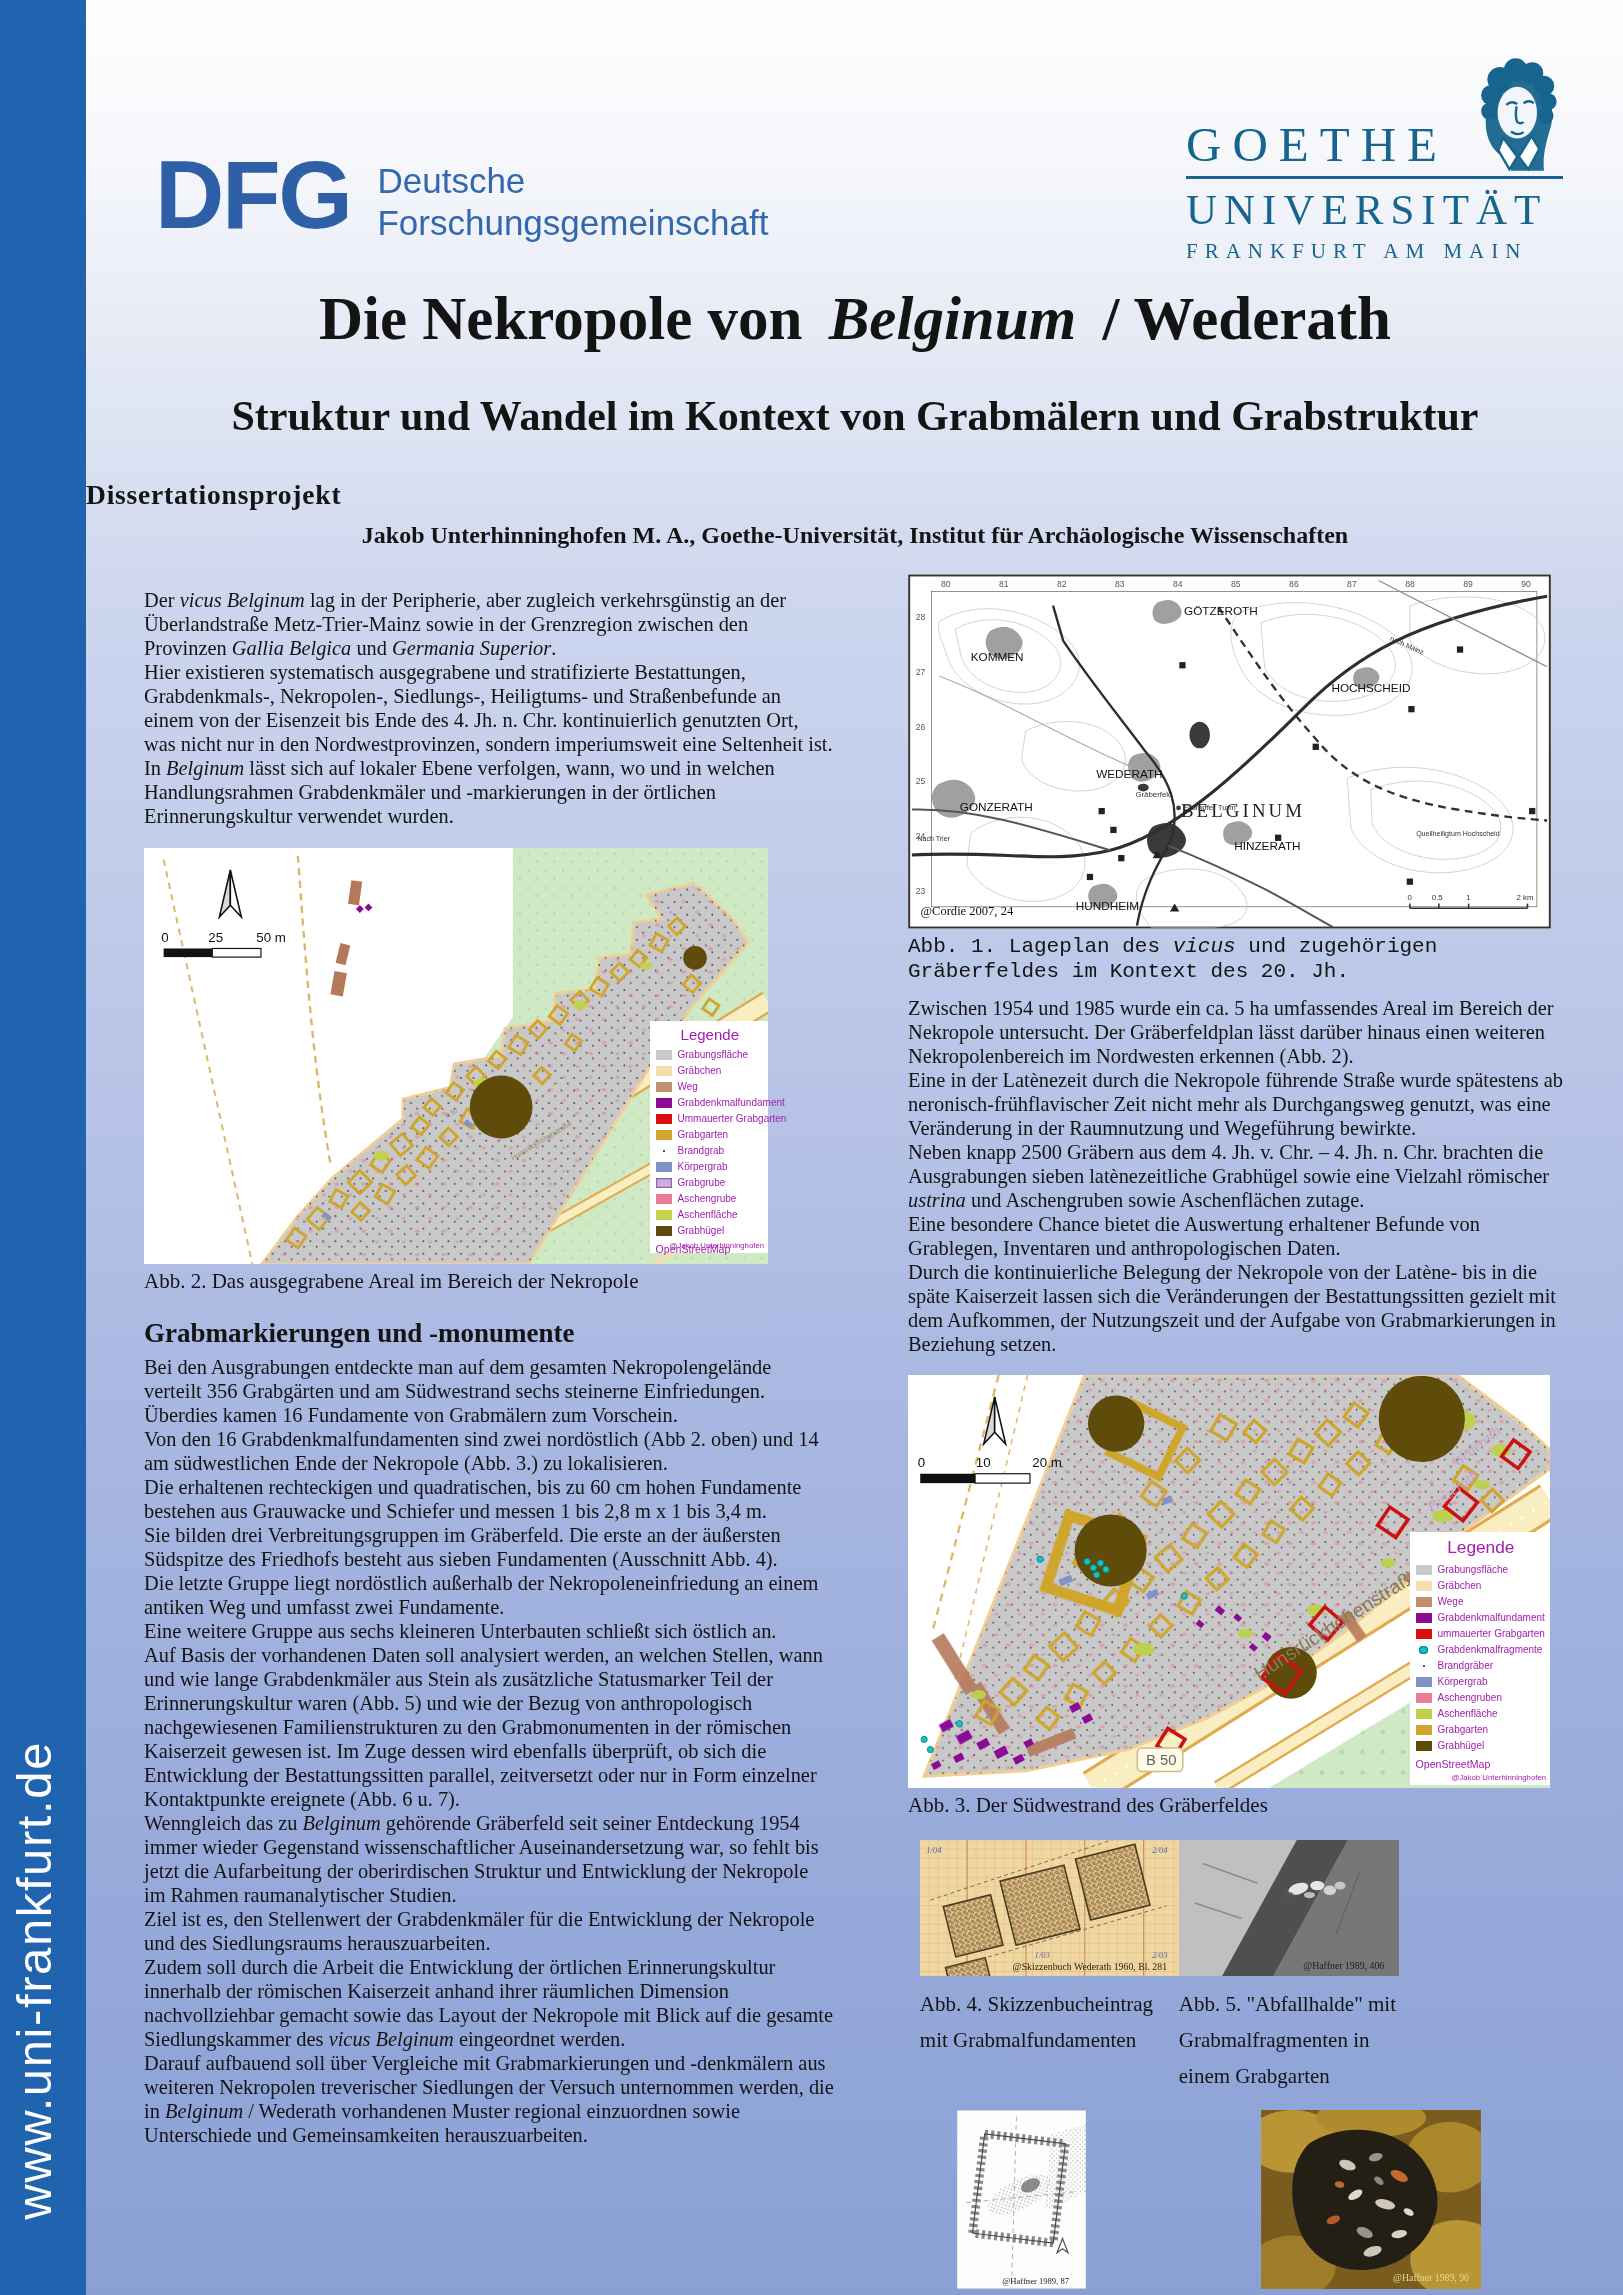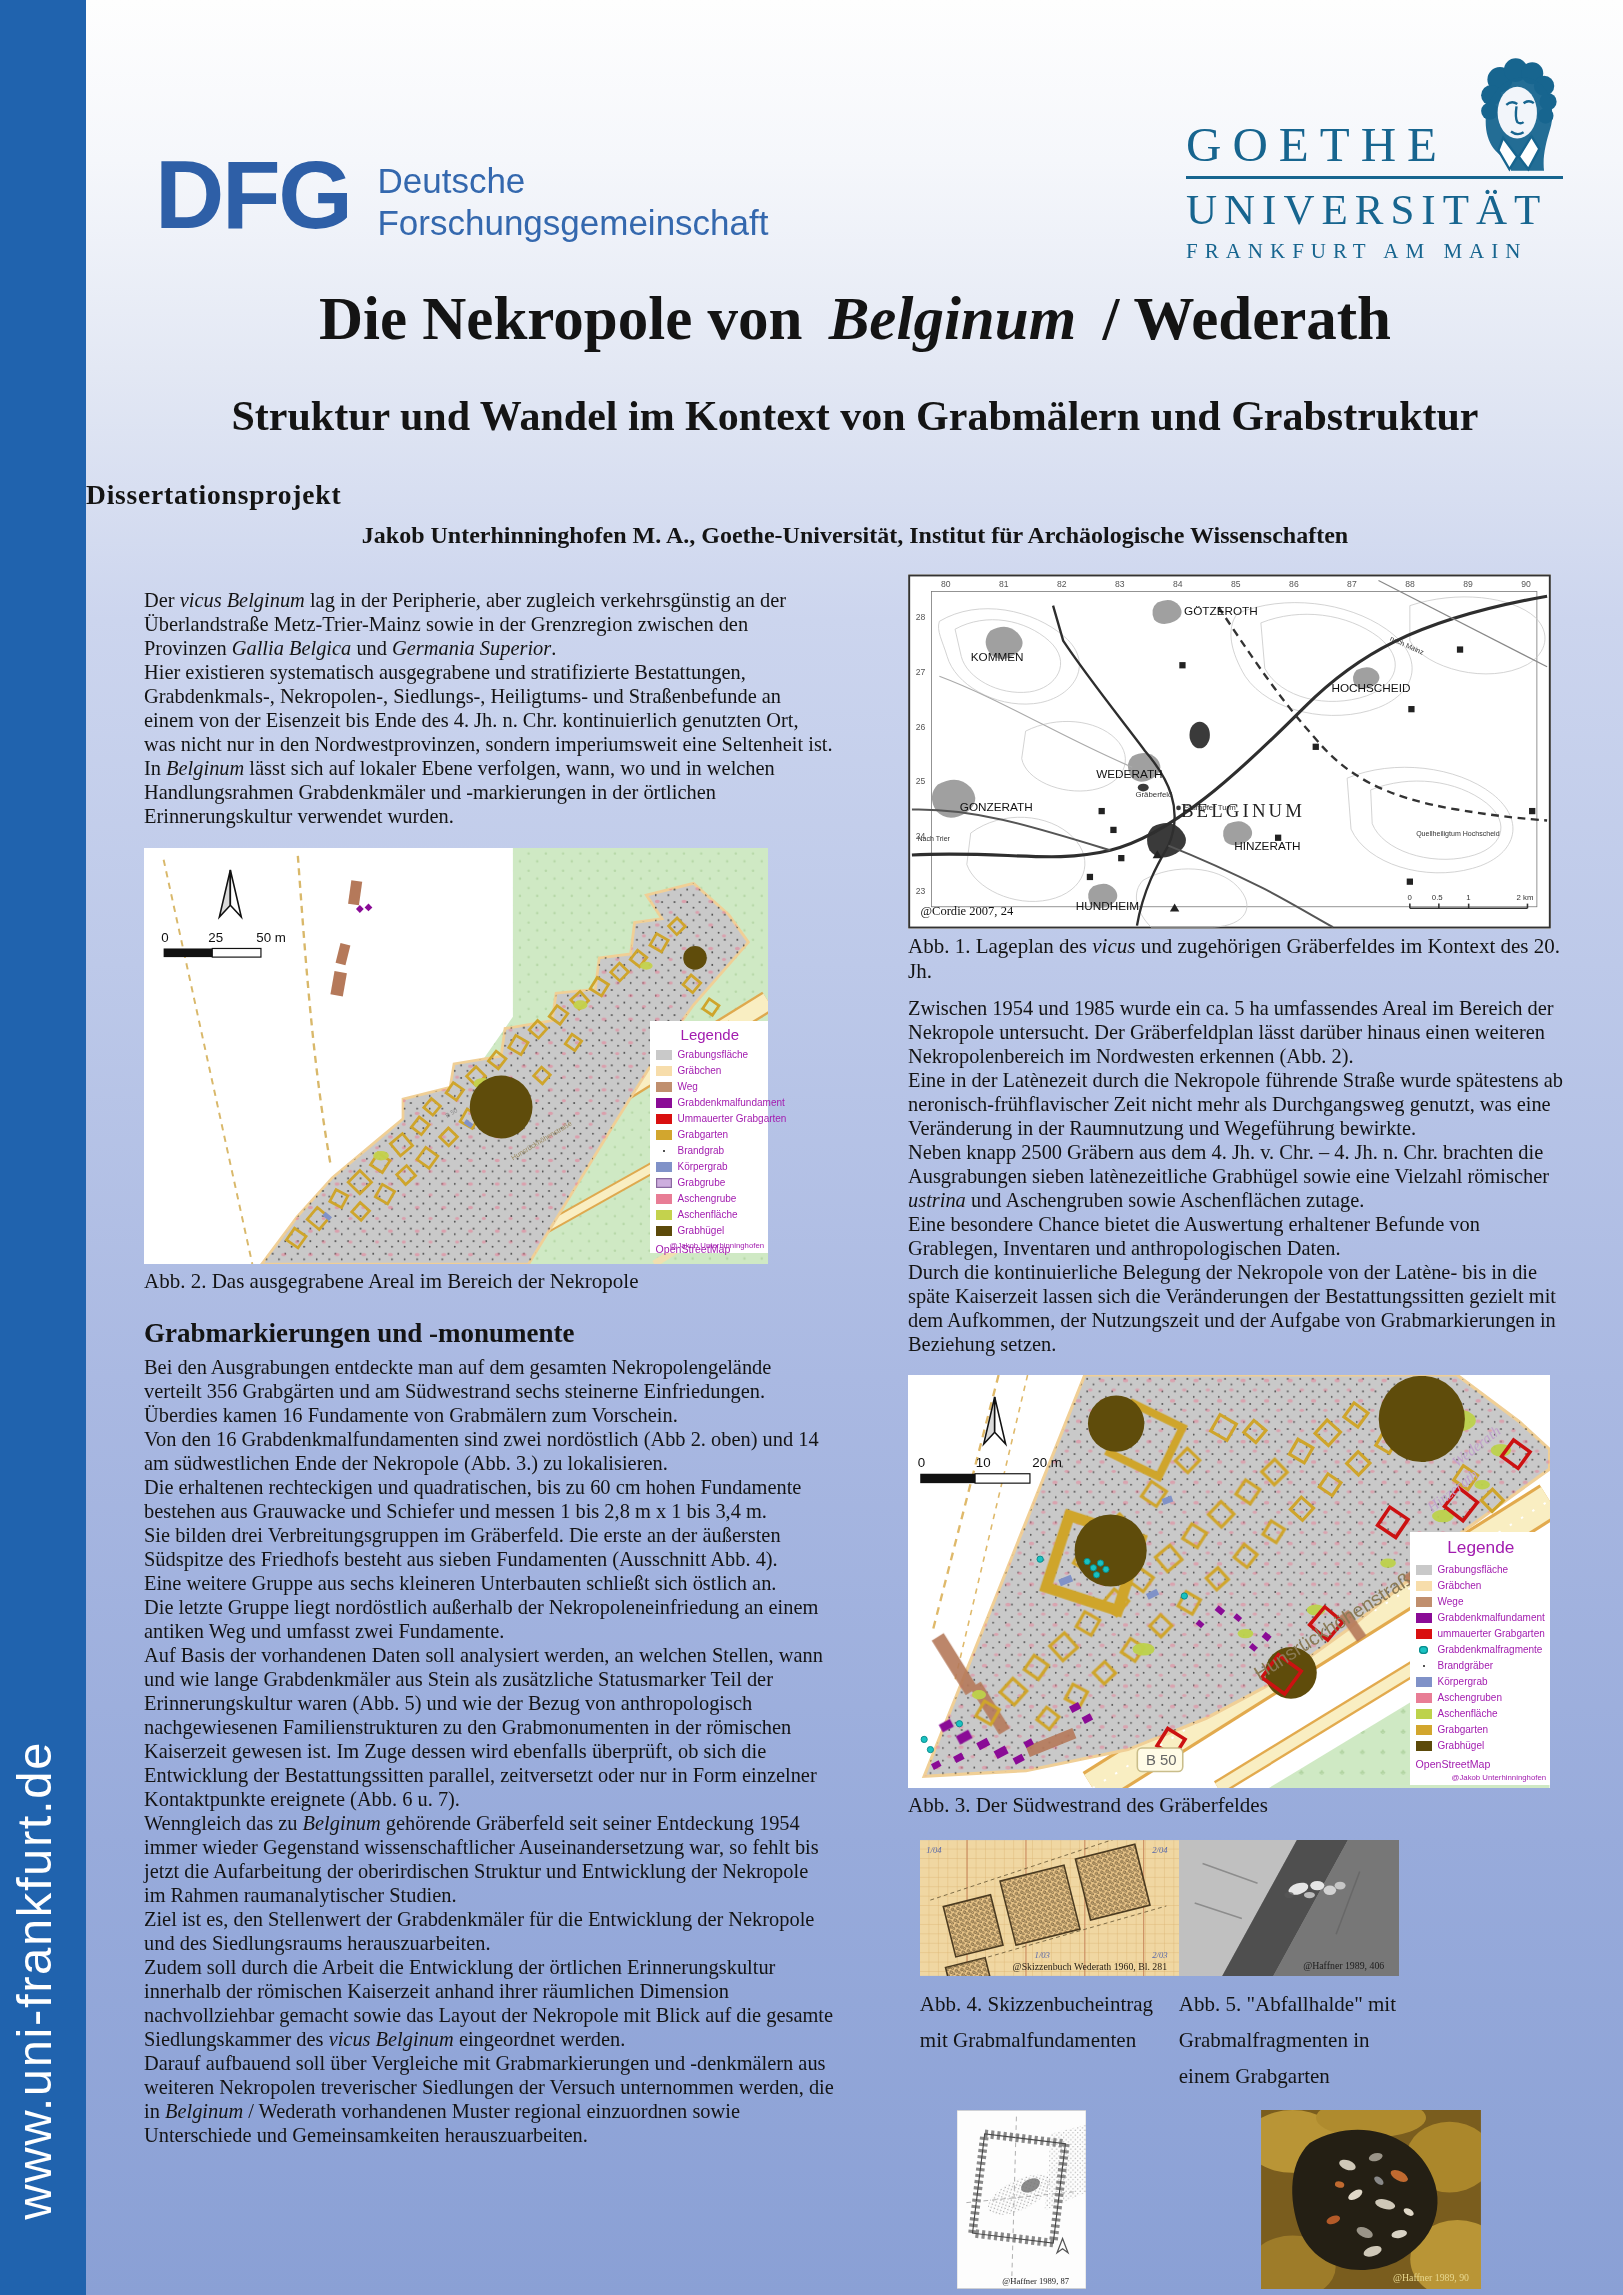--- a/index.html
+++ b/index.html
@@ -30,21 +30,21 @@
   .projtype{position:absolute;left:86px;right:0;top:479px;text-align:left;font-size:27.5px;font-weight:bold;letter-spacing:0.8px;}
   .author{position:absolute;left:86px;right:0;top:522px;text-align:center;font-size:24px;font-weight:bold;}
   
   .col-left{position:absolute;left:144px;top:588px;width:690px;}
   .col-right{position:absolute;left:908px;top:574px;width:657px;}
   .bodytext p{margin:0;font-size:20.4px;line-height:24px;}
   h3.sect{font-size:27px;font-weight:bold;margin:23.5px 0 6.3px 0;}
   .fig{position:relative;}
   .fig svg{display:block;}
   .figcap{font-size:21px;line-height:25px;margin:4.7px 0 0 0;}
-  .figcap p{margin:0;}
+  .figcap p{margin:0;font-family:Liberation Mono, monospace;}
   
   .map-legend{position:absolute;background:#ffffff;font-family:"Liberation Sans",sans-serif;color:#a21caf;box-sizing:border-box;padding:4.7px 3.9px 3.1px 5.5px;}
   .map-legend .ltitle{text-align:center;font-size:15px;margin-bottom:3.9px;}
   .lrow{display:flex;align-items:center;height:16px;}
   .sw{flex:0 0 auto;margin-right:5.5px;}
   .sw.rect{width:16.5px;height:10.2px;}
   .sw.dot{width:2.4px;height:2.4px;border-radius:50%;margin-left:7px;margin-right:12.6px;}
   .sw.circle{width:8.6px;height:8.6px;border-radius:50%;margin-left:3.9px;margin-right:9.4px;}
   .llabel{font-size:10px;white-space:nowrap;}
   .losm{font-size:10.6px;margin-top:3.9px;}
@@ -291,22 +291,22 @@
     </div>
     <div class="figcap">Abb. 2. Das ausgegrabene Areal im Bereich der Nekropole</div>
 
     <h3 class="sect">Grabmarkierungen und -monumente</h3>
     <div class="bodytext">
         <p><span>Bei den Ausgrabungen entdeckte man auf dem gesamten Nekropolengelände verteilt 356 Grabgärten und am Südwestrand sechs steinerne Einfriedungen.</span></p>
         <p><span>Überdies kamen 16 Fundamente von Grabmälern zum Vorschein.</span></p>
         <p><span>Von den 16 Grabdenkmalfundamenten sind zwei nordöstlich (Abb 2. oben) und 14 am südwestlichen Ende der Nekropole (Abb. 3.) zu lokalisieren.</span></p>
         <p><span>Die erhaltenen rechteckigen und quadratischen, bis zu 60 cm hohen Fundamente bestehen aus Grauwacke und Schiefer und messen 1 bis 2,8 m x 1 bis 3,4 m.</span></p>
         <p><span>Sie bilden drei Verbreitungsgruppen im Gräberfeld. Die erste an der äußersten Südspitze des Friedhofs besteht aus sieben Fundamenten (Ausschnitt Abb. 4).</span></p>
+        <p><span>Die letzte Gruppe liegt nordöstlich außerhalb der Nekropoleneinfriedung an einem antiken Weg und umfasst zwei Fundamente.</span></p>
         <p><span>Eine weitere Gruppe aus sechs kleineren Unterbauten schließt sich östlich an.</span></p>
-        <p><span>Die letzte Gruppe liegt nordöstlich außerhalb der Nekropoleneinfriedung an einem antiken Weg und umfasst zwei Fundamente.</span></p>
         <p><span>Auf Basis der vorhandenen Daten soll analysiert werden, an welchen Stellen, wann und wie lange Grabdenkmäler aus Stein als zusätzliche Statusmarker Teil der Erinnerungskultur waren (Abb. 5) und wie der Bezug von anthropologisch nachgewiesenen Familienstrukturen zu den Grabmonumenten in der römischen Kaiserzeit gewesen ist. Im Zuge dessen wird ebenfalls überprüft, ob sich die Entwicklung der Bestattungssitten parallel, zeitversetzt oder nur in Form einzelner Kontaktpunkte ereignete (Abb. 6 u. 7).</span></p>
       </div>
 
     <div class="bodytext">
         <p><span>Wenngleich das zu </span><span class="it">Belginum</span><span> gehörende Gräberfeld seit seiner Entdeckung 1954 immer wieder Gegenstand wissenschaftlicher Auseinandersetzung war, so fehlt bis jetzt die Aufarbeitung der oberirdischen Struktur und Entwicklung der Nekropole im Rahmen raumanalytischer Studien.</span></p>
         <p><span>Ziel ist es, den Stellenwert der Grabdenkmäler für die Entwicklung der Nekropole und des Siedlungsraums herauszuarbeiten.</span></p>
         <p><span>Zudem soll durch die Arbeit die Entwicklung der örtlichen Erinnerungskultur innerhalb der römischen Kaiserzeit anhand ihrer räumlichen Dimension nachvollziehbar gemacht sowie das Layout der Nekropole mit Blick auf die gesamte Siedlungskammer des </span><span class="it">vicus Belginum</span><span> eingeordnet werden.</span></p>
         <p><span>Darauf aufbauend soll über Vergleiche mit Grabmarkierungen und -denkmälern aus weiteren Nekropolen treverischer Siedlungen der Versuch unternommen werden, die in </span><span class="it">Belginum</span><span> / Wederath vorhandenen Muster regional einzuordnen sowie Unterschiede und Gemeinsamkeiten herauszuarbeiten.</span></p>
       </div>
   </div>

